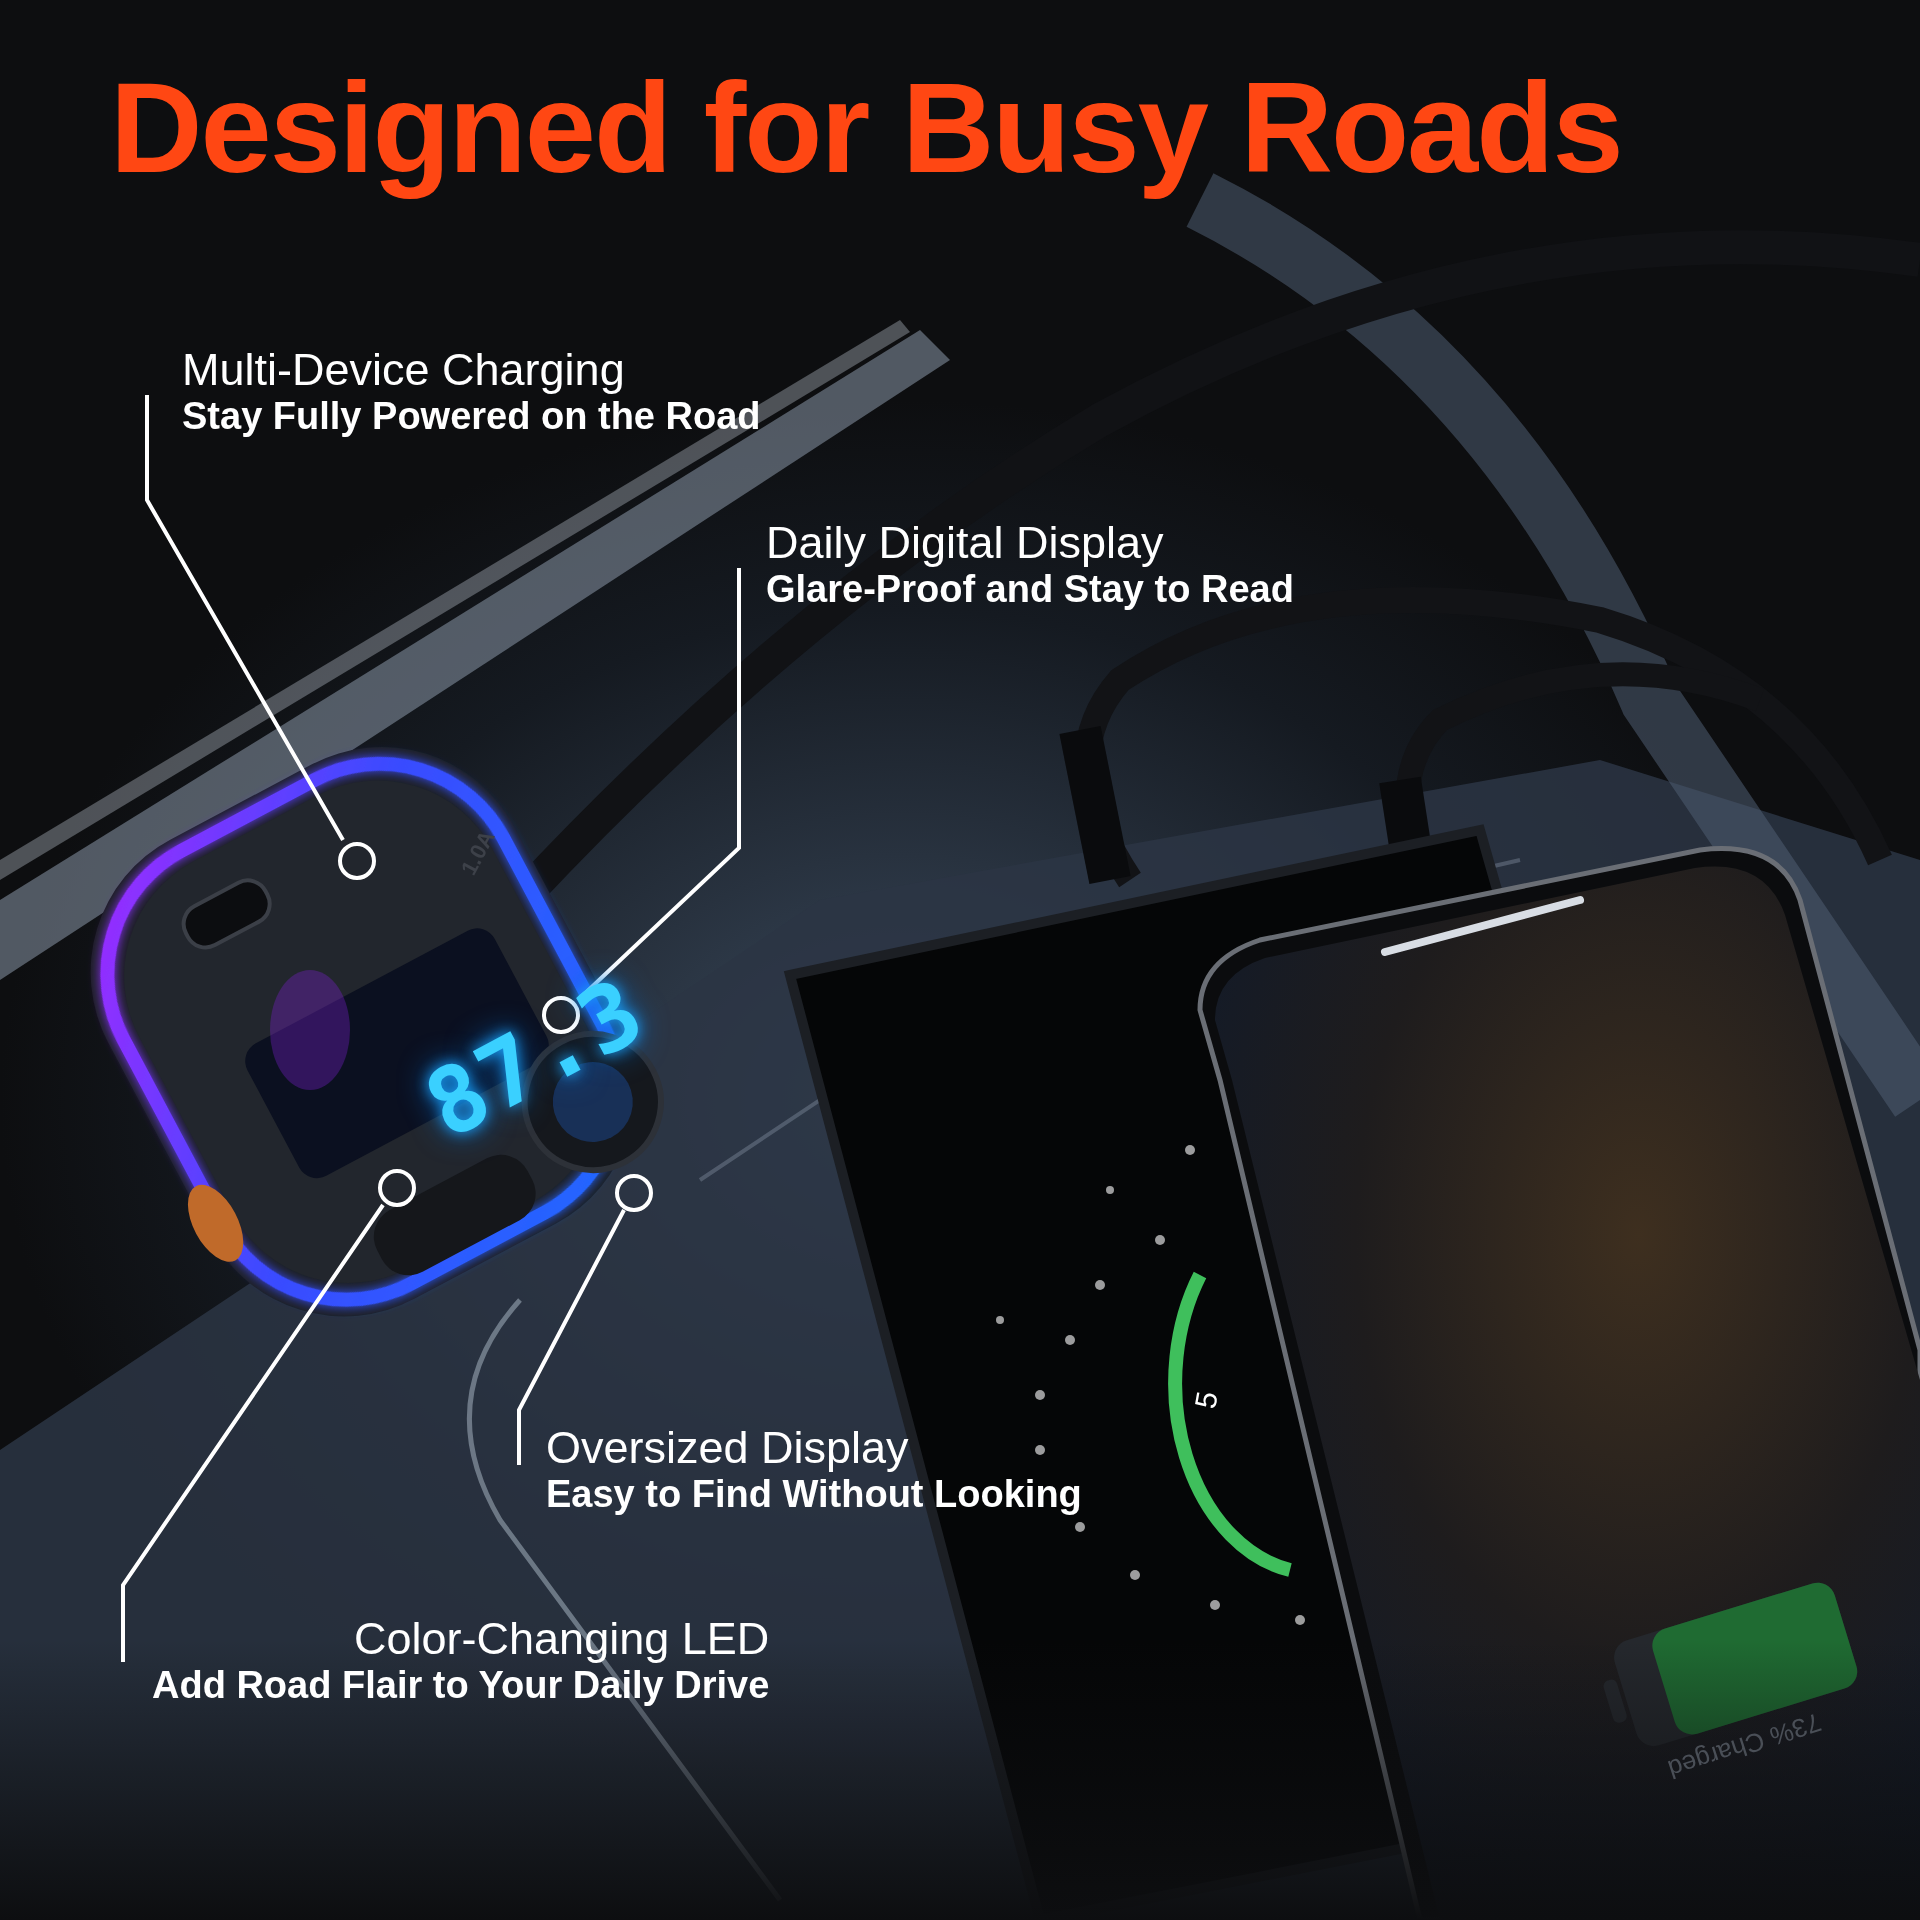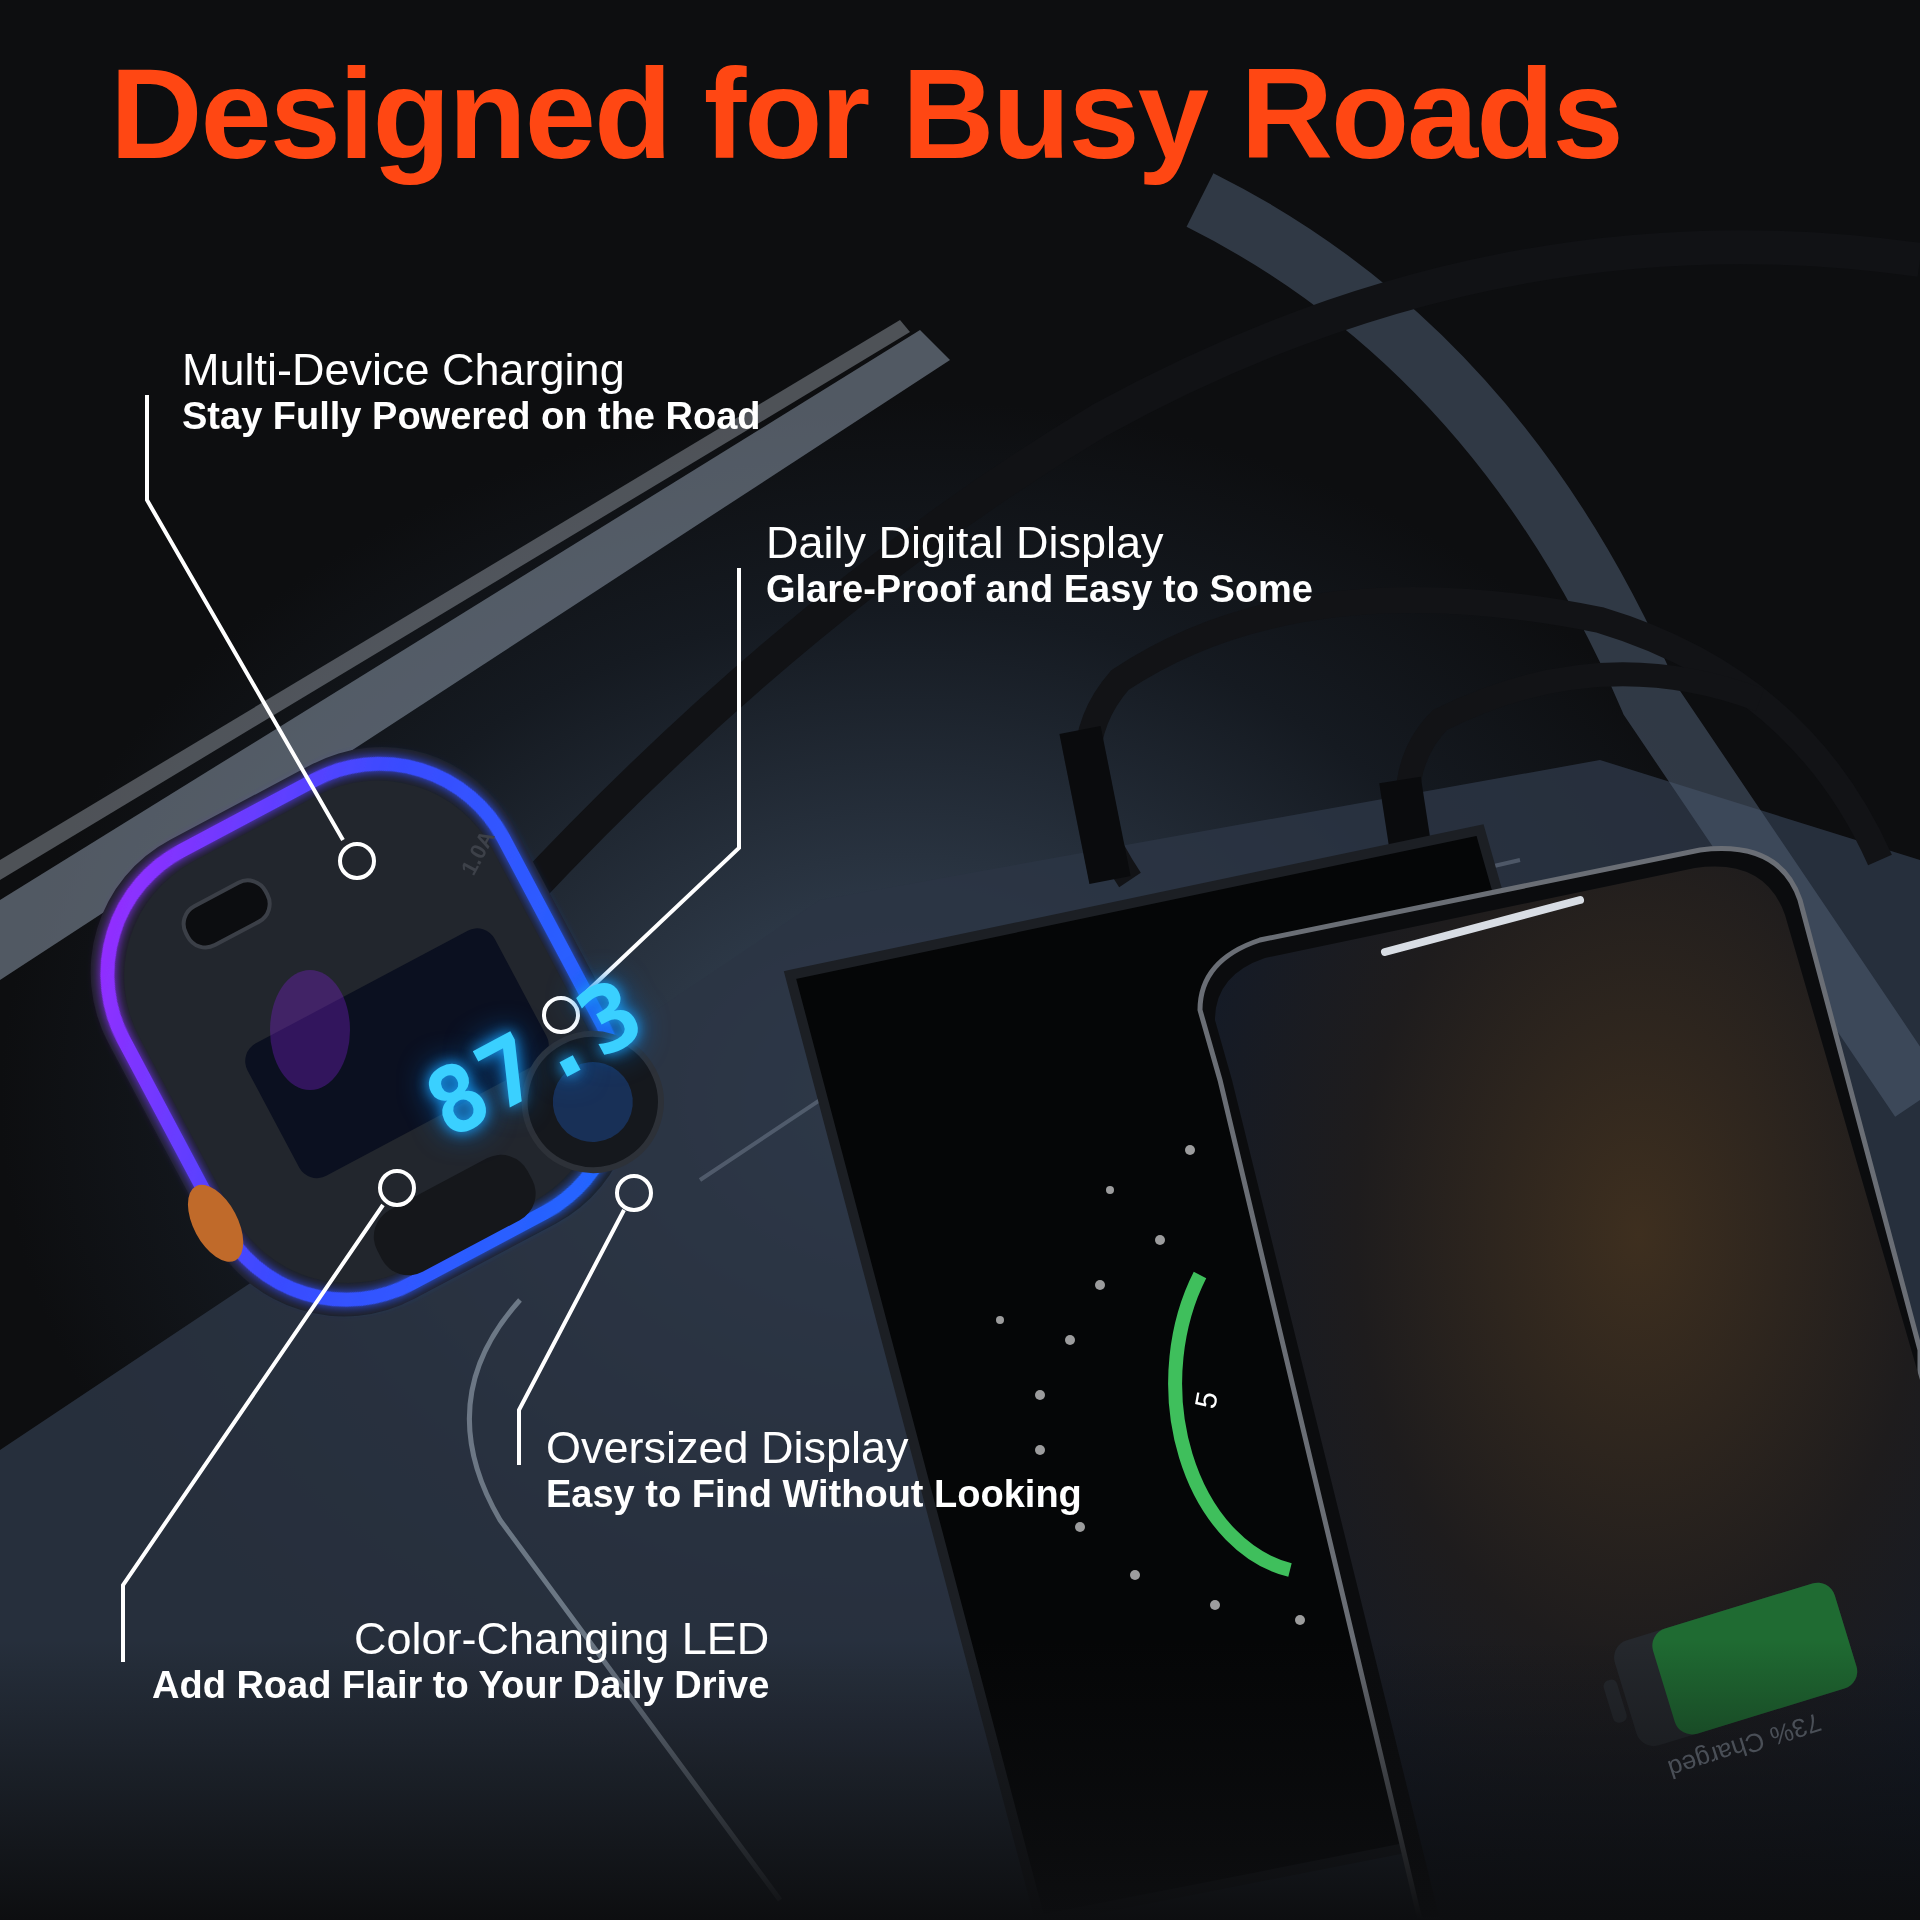--- a/index.html
+++ b/index.html
@@ -5,21 +5,21 @@
   html, body { margin: 0; padding: 0; background: #0d0e10; }
   #stage {
     position: relative; width: 1920px; height: 1920px; overflow: hidden;
     background:
       radial-gradient(ellipse 900px 700px at 900px 1100px, #3a4a5e 0%, #28323f 35%, #151a21 70%, #0d0e10 100%),
       #0d0e10;
     font-family: "Liberation Sans", sans-serif;
   }
   .scene { position: absolute; inset: 0; }
   .headline {
-    position: absolute; left: 110px; top: 50px;
+    position: absolute; left: 110px; top: 64px;
     font-size: 128px; font-weight: 700; color: #ff4713;
     letter-spacing: -2px; line-height: 1; white-space: nowrap;
     font-family: "Liberation Sans", sans-serif;
   }
   .callout { position: absolute; color: #ffffff; white-space: nowrap; }
   .callout .title { font-size: 45px; font-weight: 400; line-height: 48px; }
   .callout .sub { font-size: 38px; font-weight: 700; line-height: 44px; }
   .phone-label {
     position: absolute; color: #4a4f57; font-size: 26px;
     transform: rotate(162deg); transform-origin: center; white-space: nowrap;
@@ -153,21 +153,21 @@
 
   <div class="headline">Designed for Busy Roads</div>
 
   <div class="callout" style="left:182px; top:346px;">
     <div class="title">Multi-Device Charging</div>
     <div class="sub">Stay Fully Powered on the Road</div>
   </div>
 
   <div class="callout" style="left:766px; top:519px;">
     <div class="title">Daily Digital Display</div>
-    <div class="sub">Glare-Proof and Easy to Some</div>
+    <div class="sub">Glare-Proof and Stay to Read</div>
   </div>
 
   <div class="callout" style="left:546px; top:1424px;">
     <div class="title">Oversized Display</div>
     <div class="sub">Easy to Find Without Looking</div>
   </div>
 
   <div class="callout" style="left:152px; top:1615px;text-align:right;">
     <div class="title">Color-Changing LED</div>
     <div class="sub">Add Road Flair to Your Daily Drive</div>

